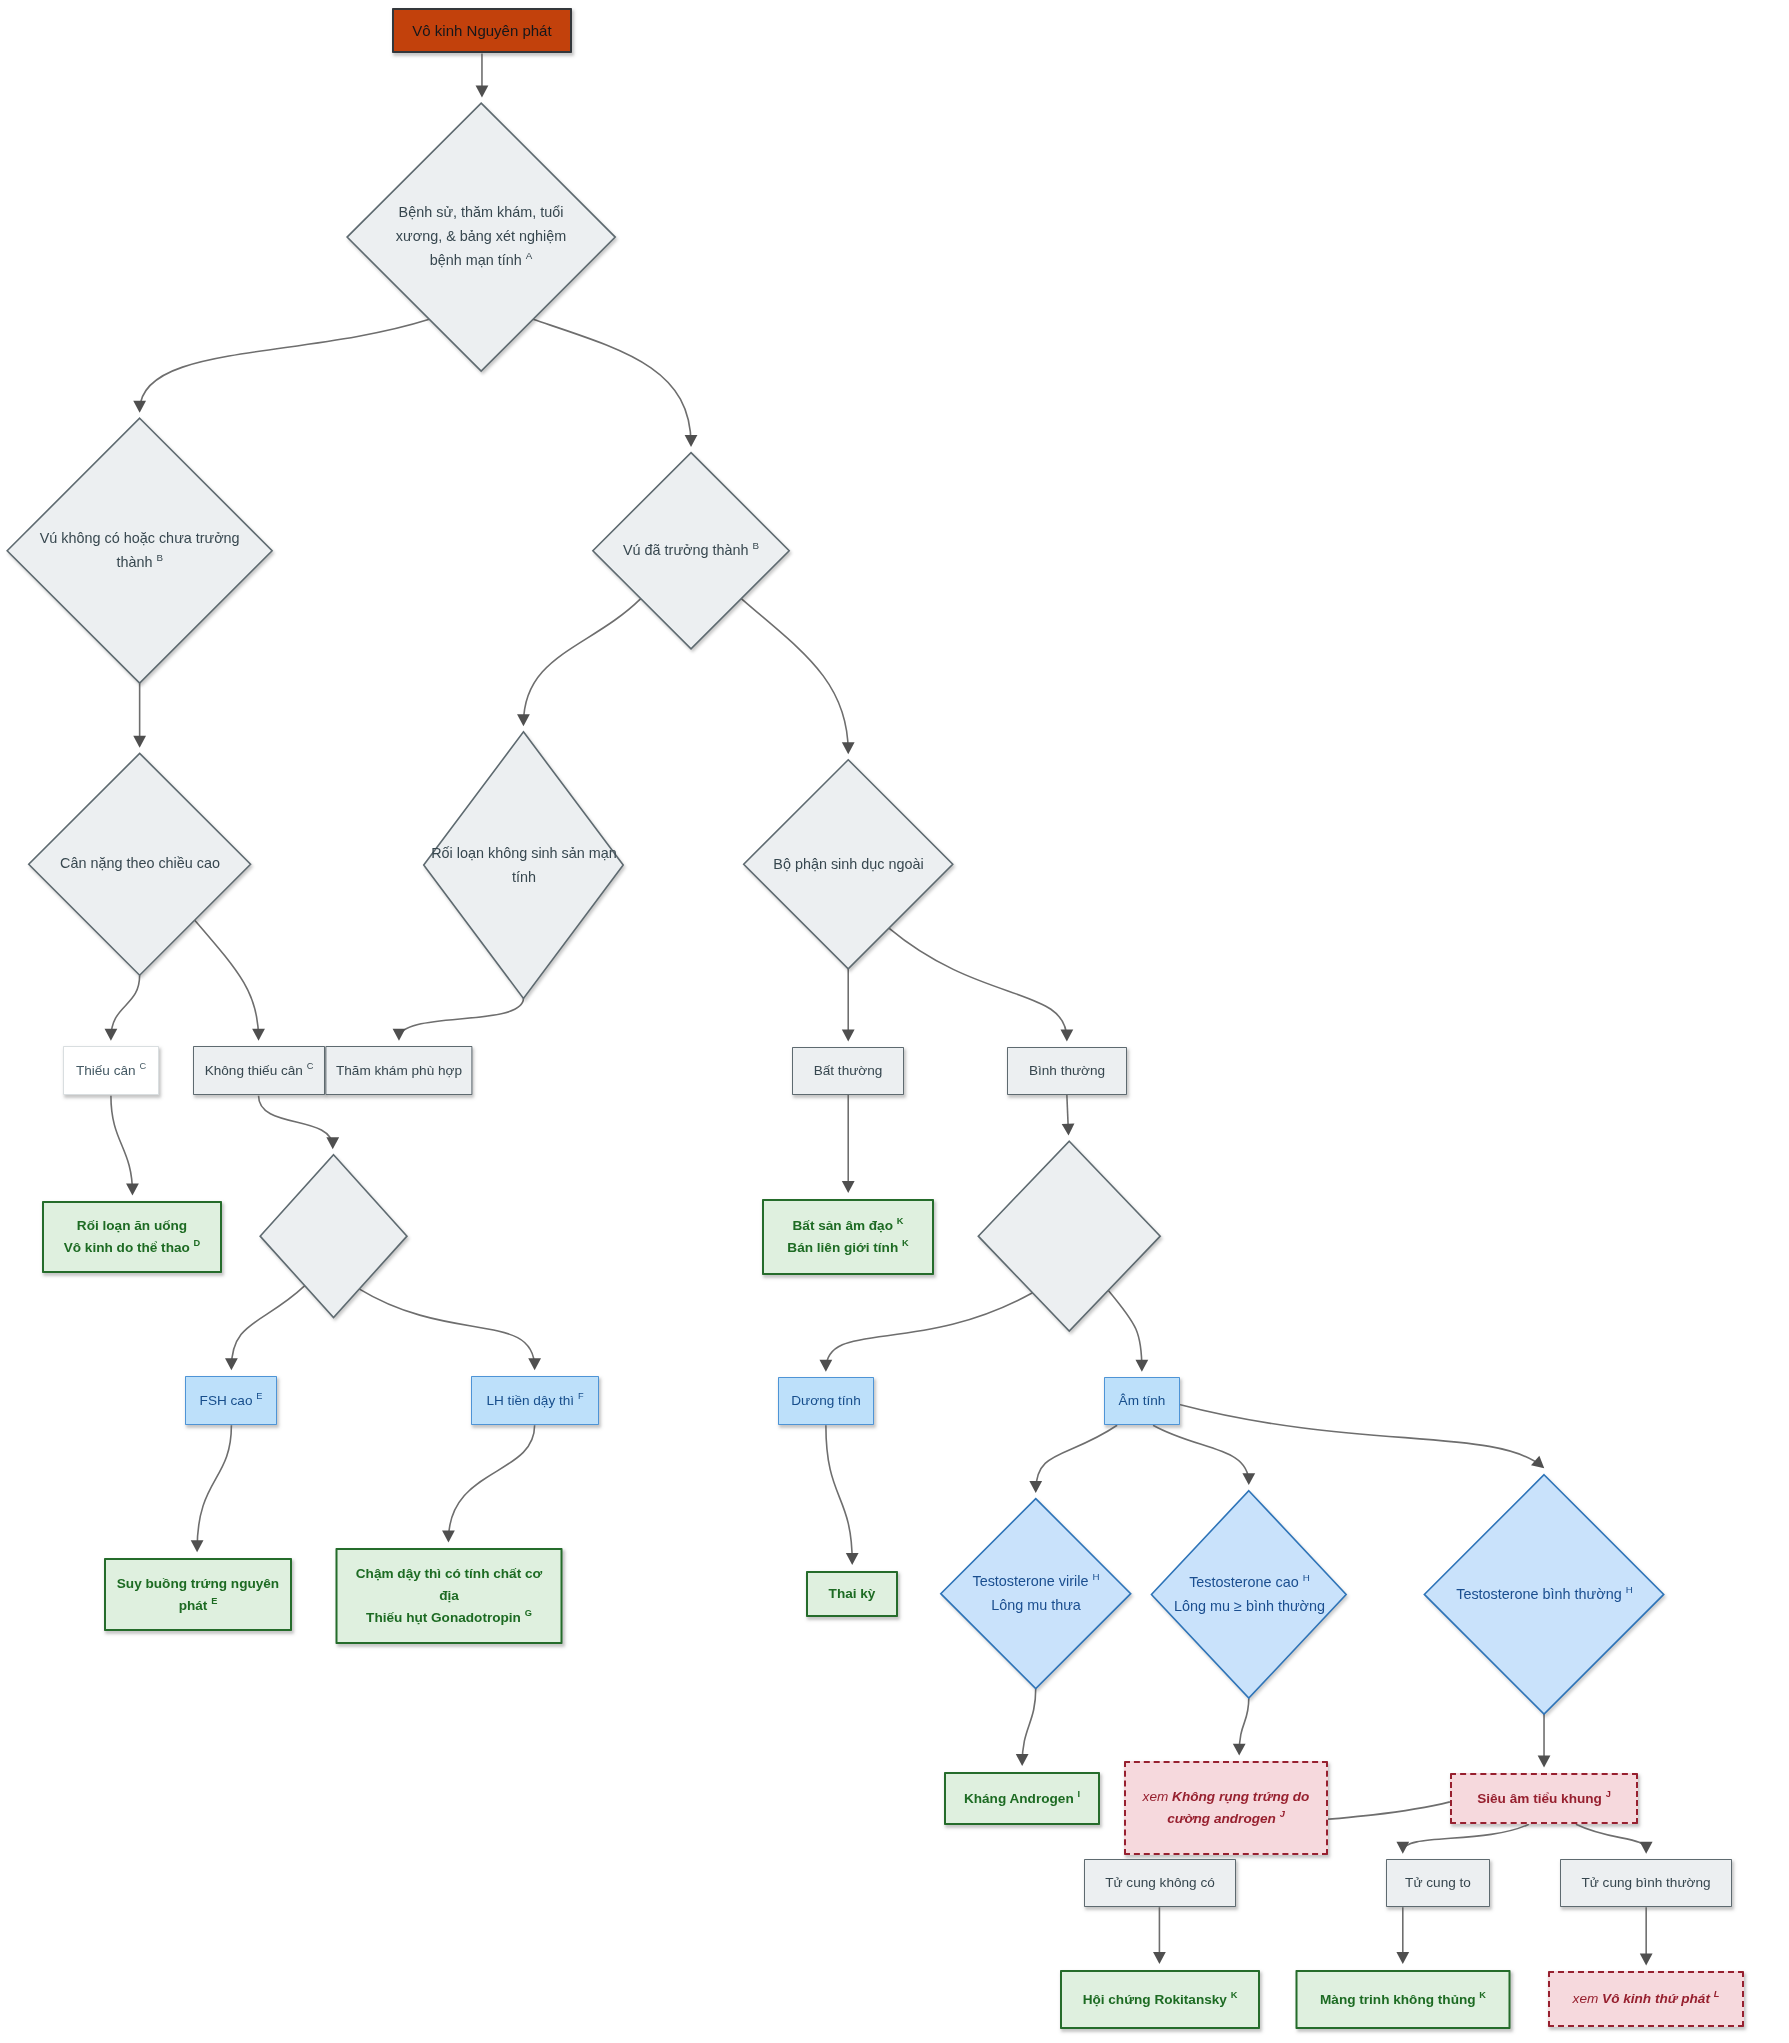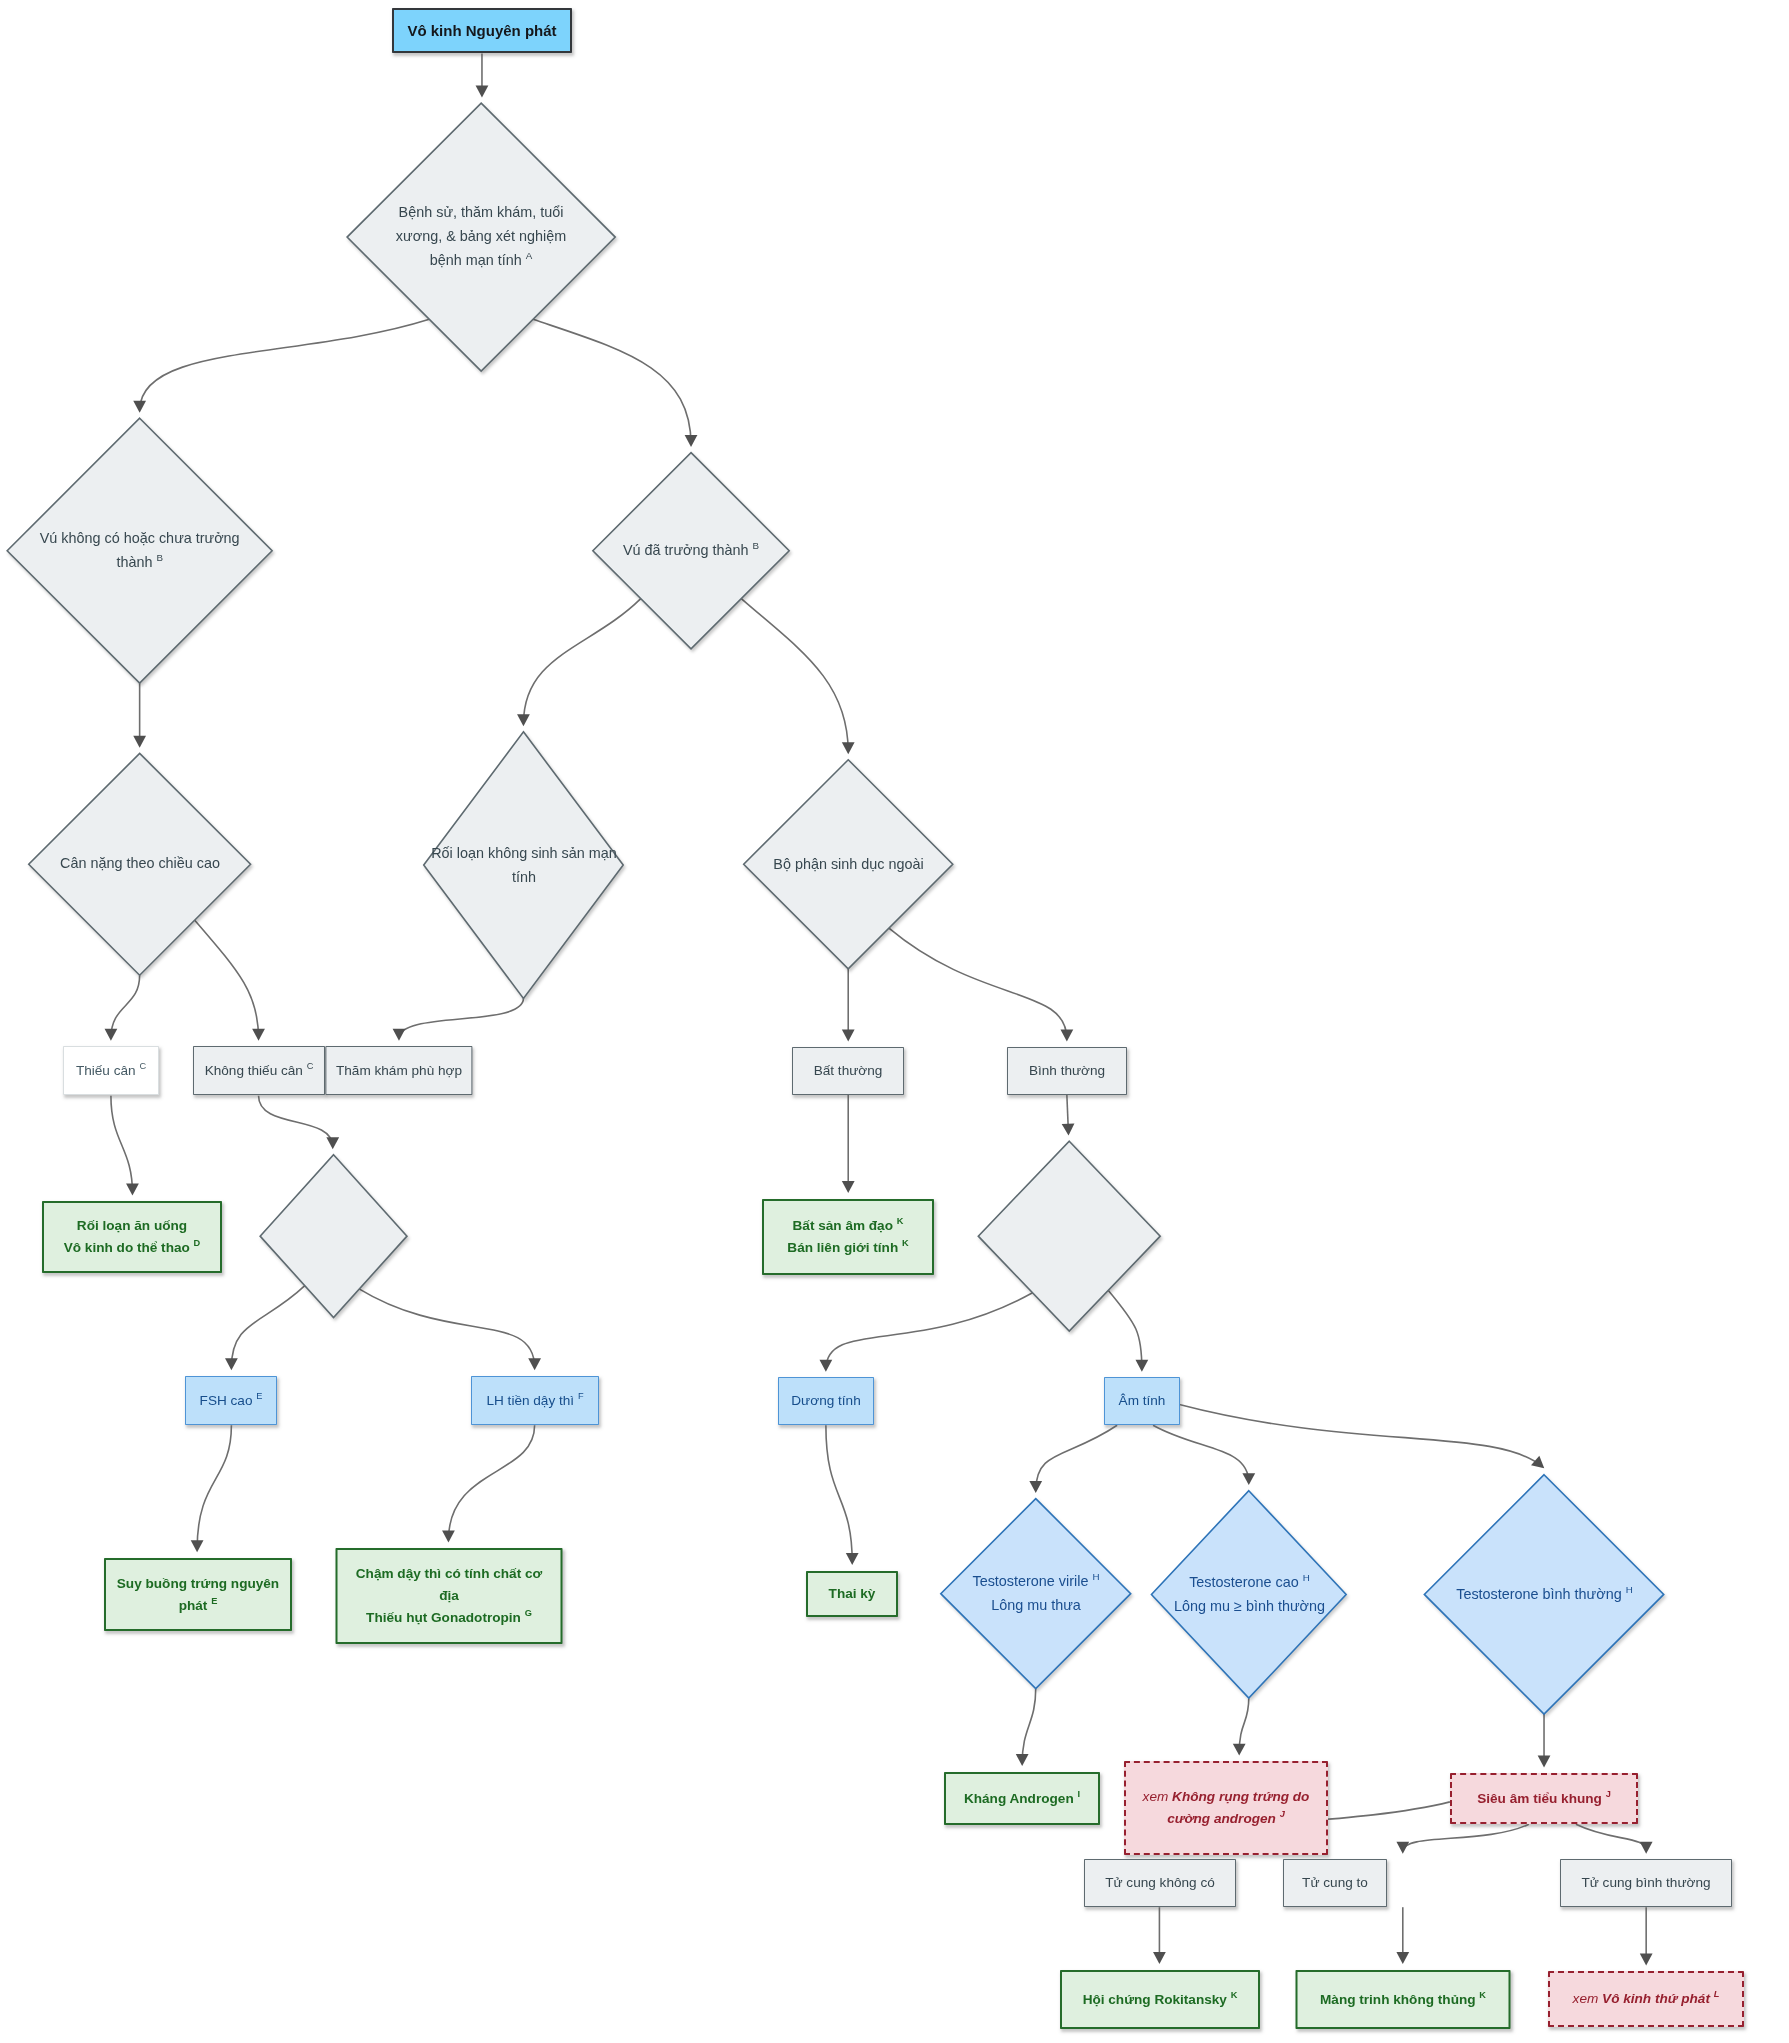--- a/index.html
+++ b/index.html
@@ -19,21 +19,21 @@
     text-align:center;color:#37474F;font-size:14.4px;line-height:1.65;pointer-events:none;
   }
   .dlabel.blue-text{color:#1A4E8F;}
   
   .node{
     position:absolute;transform:translateX(-50%);
     display:flex;align-items:center;justify-content:center;text-align:center;
     box-sizing:border-box;font-size:13.6px;line-height:1.6;border-radius:0.8px;
     box-shadow:1.6px 2.4px 3.2px rgba(90,90,90,0.35);padding:4.8px 9.6px;
   }
-  .start{background:#7dd3fc;border:2.4px solid #33373B;color:#15171B;font-weight:bold;font-size:15px;}
+  .start{background:#c2410c;border:2.4px solid #33373B;color:#15171B;font-weight:normal;font-size:15px;}
   .gray {background:#ECEFF1;border:1.6px solid #5E6A70;color:#37474F;}
   .white{background:#FFFFFF;border:1.6px solid #D9DEE0;color:#455A64;}
   .green{background:#DFF0DF;border:2.4px solid #256C2B;color:#1D6B23;font-weight:bold;}
   .blue {background:#BDE0FA;border:1.6px solid #4E94D6;color:#174E8C;}
   .pink {background:#F6D9DD;border:2.4px dashed #97202F;color:#97202F;font-weight:bold;font-style:italic;}
   .pink.upright{font-style:normal;}
   .pink .xem{font-weight:normal;font-style:italic;}
   sup{font-size:0.68em;line-height:0;}
 </style>
 </head>
@@ -217,21 +217,21 @@
       <span>cường androgen</span> <sup>J</sup>
     </span>
   </div>
   <div class="node pink upright" style="left:1544px;top:1773px;min-width:188px;height:51px">
     <span><span>Siêu âm tiểu khung</span> <sup>J</sup></span>
   </div>
 
   <div class="node gray" style="left:1160px;top:1859px;min-width:152px;height:48px">
     <span>Tử cung không có</span>
   </div>
-  <div class="node gray" style="left:1335px;top:1859px;min-width:104px;height:48px">
+  <div class="node gray" style="left:1438px;top:1859px;min-width:104px;height:48px">
     <span>Tử cung to</span>
   </div>
   <div class="node gray" style="left:1646px;top:1859px;min-width:172px;height:48px">
     <span>Tử cung bình thường</span>
   </div>
 
   <div class="node green" style="left:1160px;top:1970px;min-width:200px;height:59px">
     <span><span>Hội chứng Rokitansky</span> <sup>K</sup></span>
   </div>
   <div class="node green" style="left:1403px;top:1970px;min-width:215px;height:59px">

